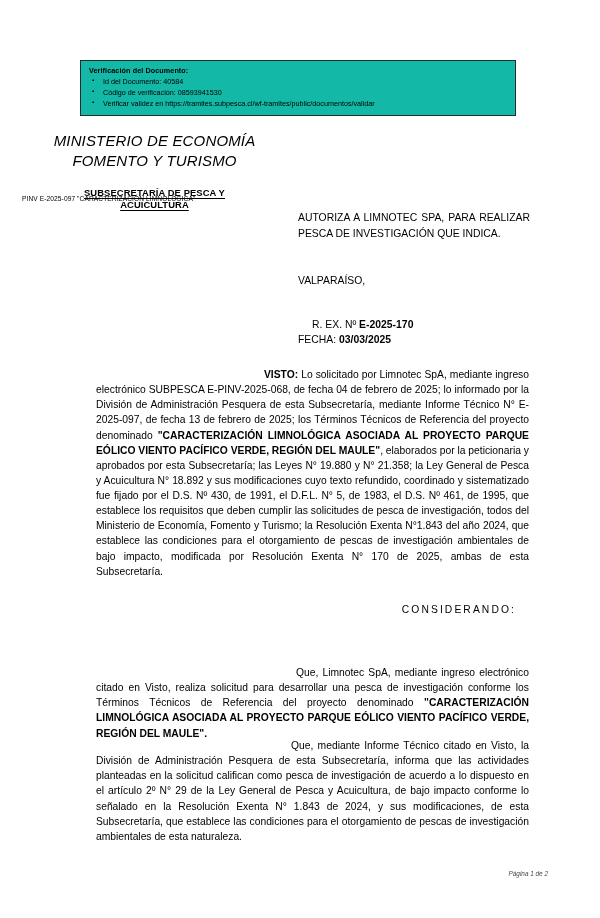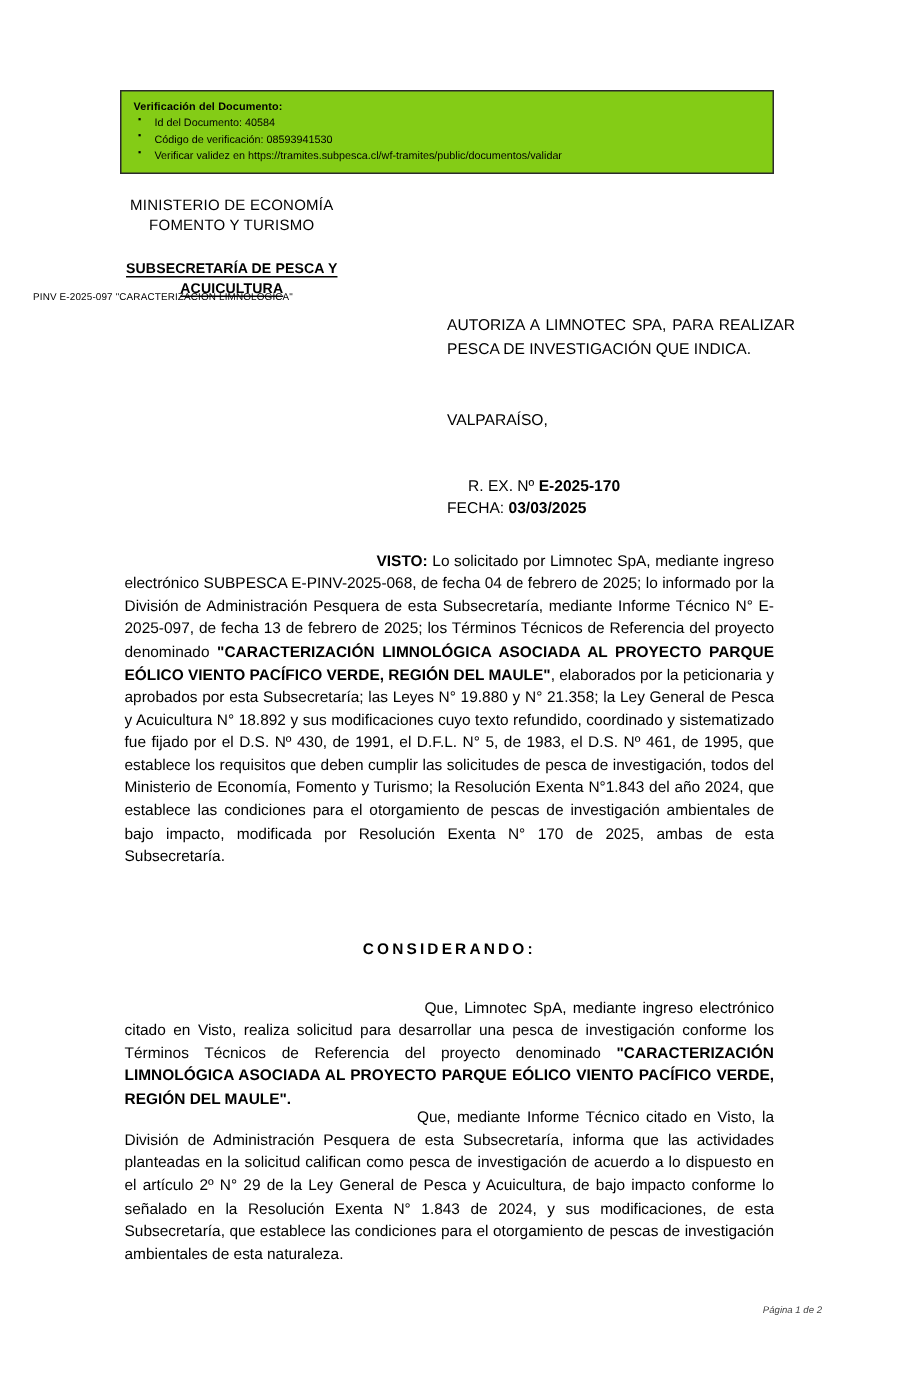--- a/index.html
+++ b/index.html
@@ -18,21 +18,21 @@
 
   
   .verif-box {
     position: absolute;
     left: 80px;
     top: 60px;
     width: 436px;
     box-sizing: border-box;
     border: 1px solid #2b2b2b;
     padding: 5px 6px 6px 8px;
-    background: #84cc16;
+    background: #14b8a6;
   }
   .verif-title {
     font-size: 7.2px;
     font-weight: bold;
     letter-spacing: 0.1px;
     line-height: 1.25;
     margin-bottom: 1px;
   }
   .verif-list {
     list-style: none;
@@ -54,23 +54,24 @@
 
   
   .org-header {
     position: absolute;
     left: 22px;
     top: 131px;
     width: 265px;
     text-align: center;
   }
   .org-line1, .org-line2 {
-    font-size: 10px;
+    font-size: 15px;
     line-height: 1.32;
     letter-spacing: 0.15px;
+    font-style: italic;
   }
   .org-sub {
     margin-top: 16px;
     font-size: 9.4px;
     font-weight: bold;
     line-height: 1.34;
     letter-spacing: 0.1px;
   }
   .org-sub span {
     text-decoration: underline;
@@ -113,39 +114,39 @@
     font-weight: bold;
   }
   .res-date {
     font-size: 10.4px;
     line-height: 1.5;
   }
 
   
   .body-block {
     position: absolute;
-    left: 83px;
+    left: 96px;
     width: 433px;
     font-size: 10.3px;
     line-height: 1.47;
     text-align: justify;
   }
   #visto-block { top: 367px; }
   .indent-lead { padding-left: 168px; }
   .indent-lead2 { padding-left: 200px; }
   .indent-lead3 { padding-left: 195px; }
 
   .considerando-heading {
     position: absolute;
     left: 83px;
     width: 433px;
-    top: 628px;
-    text-align: center;
+    top: 604px;
+    text-align: right;
     font-size: 10.3px;
-    font-weight: bold;
+    font-weight: normal;
     letter-spacing: 2.1px;
   }
   #cons1-block { top: 665px; }
   #cons2-block { top: 738px; }
 
   
   .footer {
     position: absolute;
     left: 0;
     top: 870px;

